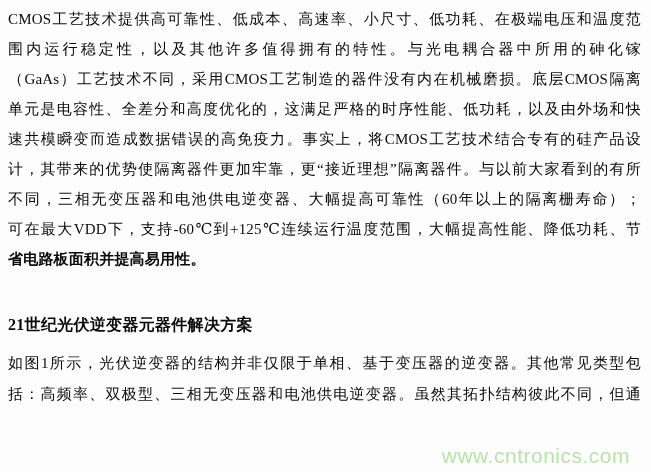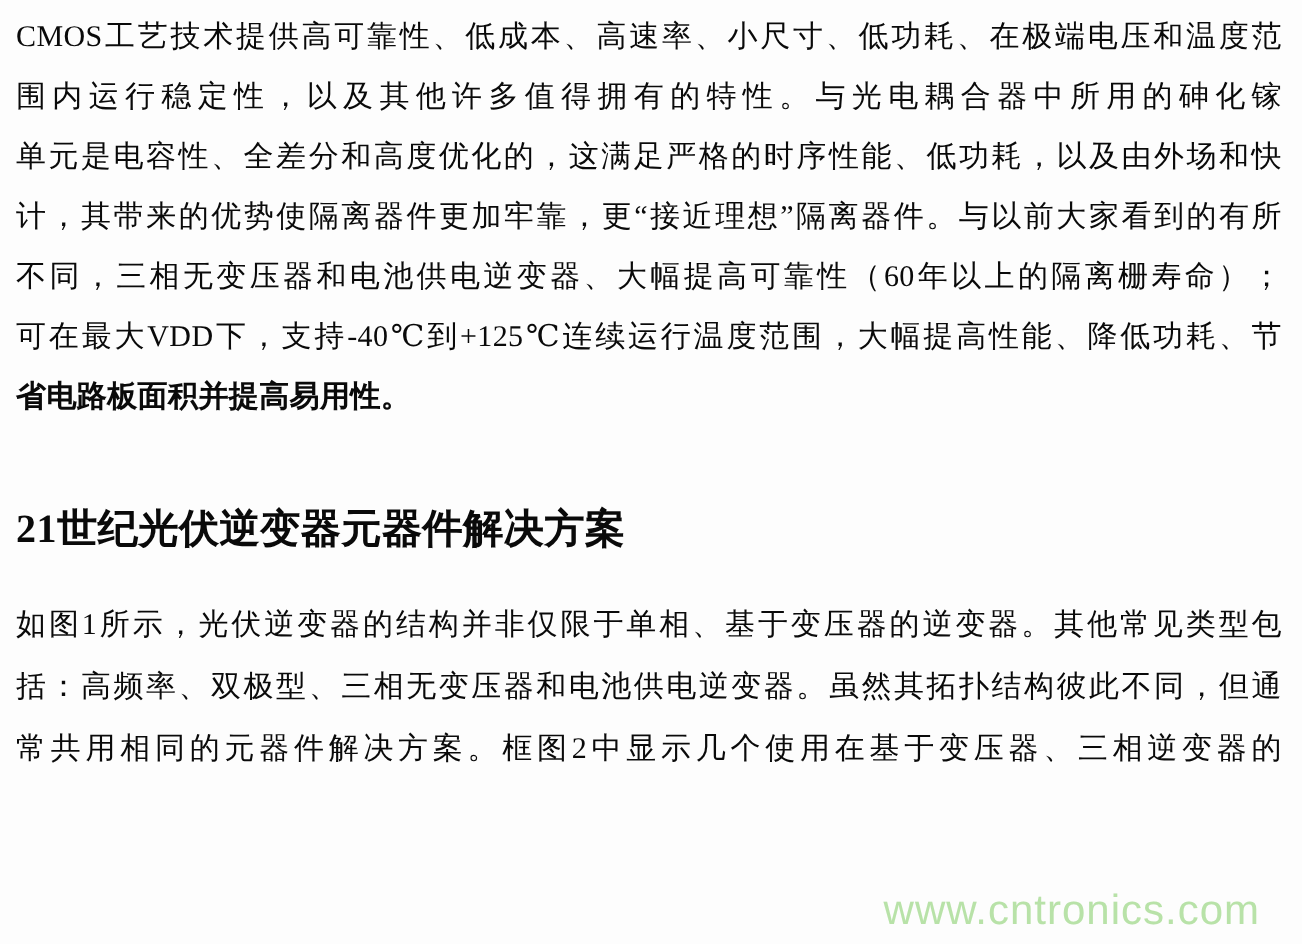--- a/index.html
+++ b/index.html
@@ -28,28 +28,28 @@
     letter-spacing: 0.2px;
   }
   .para .line.last {
     text-align-last: left;
     font-weight: bold;
   }
   .para2 .line {
     line-height: 31px;
   }
   .heading {
-    font-size: 20px;
+    font-size: 16px;
     font-weight: bold;
     line-height: 30px;
     margin: 36px 0 0 0;
     letter-spacing: 0.3px;
   }
   .para2 {
-    margin-top: 18px;
+    margin-top: 8px;
   }
   .watermark {
     position: absolute;
     right: 21px;
     bottom: 4px;
     font-family: "Liberation Sans", "DejaVu Sans", sans-serif;
     font-size: 21px;
     letter-spacing: 0.5px;
     color: var(--wm-color, #b8e2a8);
     user-select: none;
@@ -57,30 +57,31 @@
   }
 </style>
 </head>
 <body>
 
 <div class="page">
 
   <div class="para para1">
     <div class="line">CMOS工艺技术提供高可靠性、低成本、高速率、小尺寸、低功耗、在极端电压和温度范</div>
     <div class="line">围内运行稳定性，以及其他许多值得拥有的特性。与光电耦合器中所用的砷化镓</div>
+    <div class="line">（GaAs）工艺技术不同，采用CMOS工艺制造的器件没有内在机械磨损。底层CMOS隔离</div>
     <div class="line">单元是电容性、全差分和高度优化的，这满足严格的时序性能、低功耗，以及由外场和快</div>
+    <div class="line">速共模瞬变而造成数据错误的高免疫力。事实上，将CMOS工艺技术结合专有的硅产品设</div>
     <div class="line">计，其带来的优势使隔离器件更加牢靠，更“接近理想”隔离器件。与以前大家看到的有所</div>
     <div class="line">不同，三相无变压器和电池供电逆变器、大幅提高可靠性（60年以上的隔离栅寿命）；</div>
-    <div class="line">可在最大VDD下，支持-40℃到+125℃连续运行温度范围，大幅提高性能、降低功耗、节</div>
+    <div class="line">可在最大VDD下，支持-60℃到+125℃连续运行温度范围，大幅提高性能、降低功耗、节</div>
     <div class="line last">省电路板面积并提高易用性。</div>
   </div>
 
   <h2 class="heading">21世纪光伏逆变器元器件解决方案</h2>
 
   <div class="para para2">
     <div class="line">如图1所示，光伏逆变器的结构并非仅限于单相、基于变压器的逆变器。其他常见类型包</div>
     <div class="line">括：高频率、双极型、三相无变压器和电池供电逆变器。虽然其拓扑结构彼此不同，但通</div>
-    <div class="line">常共用相同的元器件解决方案。框图2中显示几个使用在基于变压器、三相逆变器的</div>
   </div>
 
   <div class="watermark">www.cntronics.com</div>
 
 </div>
 
 </body></html>

